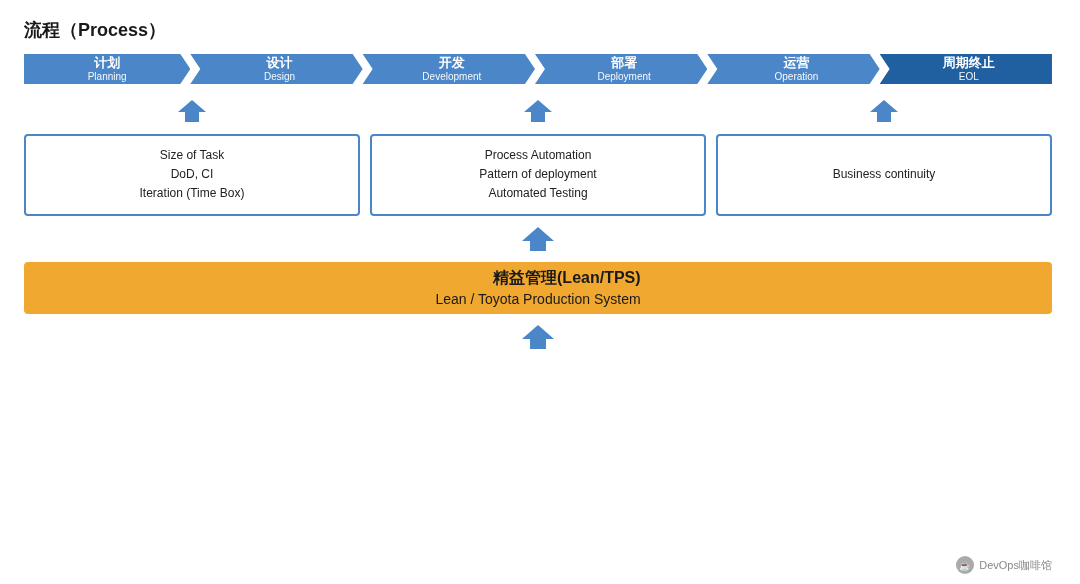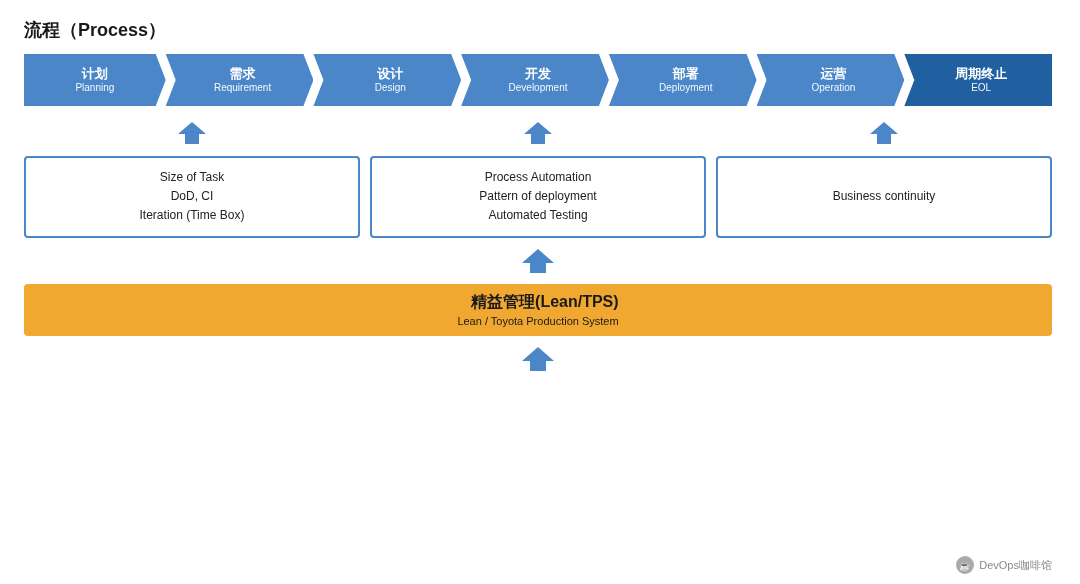--- a/index.html
+++ b/index.html
@@ -35,21 +35,21 @@
     .arrow-step {
       position: relative;
       display: flex;
       flex-direction: column;
       align-items: center;
       justify-content: center;
       background: #4a86c8;
       color: white;
       font-size: 12px;
       text-align: center;
-      height: 52px;
+      height: 30px;
       padding: 0 10px 0 16px;
       clip-path: polygon(0 0, calc(100% - 10px) 0, 100% 50%, calc(100% - 10px) 100%, 0 100%, 10px 50%);
       min-width: 110px;
       flex: 1;
     }
     .arrow-step:first-child {
       clip-path: polygon(0 0, calc(100% - 10px) 0, 100% 50%, calc(100% - 10px) 100%, 0 100%);
       padding-left: 10px;
     }
     .arrow-step:last-child {
@@ -89,21 +89,21 @@
     }
 
     .orange-banner .zh-text {
       font-size: 16px;
       font-weight: bold;
       color: #1a1a1a;
       line-height: 1.4;
     }
 
     .orange-banner .en-text {
-      font-size: 11px;
+      font-size: 14px;
       color: #1a1a1a;
       line-height: 1.3;
     }
 
     
     .top-orange-row {
       display: flex;
       background: #f0a830;
       border-radius: 4px;
       height: 56px;
@@ -195,24 +195,20 @@
 <body>
 
 <div class="container">
 
   <div class="page-title">流程（Process）</div>
 
   <div class="process-row">
     <div class="arrow-step">
       <span class="zh">计划</span>
       <span class="en">Planning</span>
-    </div>
-    <div class="arrow-step">
-      <span class="zh">需求</span>
-      <span class="en">Requirement</span>
     </div>
     <div class="arrow-step">
       <span class="zh">设计</span>
       <span class="en">Design</span>
     </div>
     <div class="arrow-step">
       <span class="zh">开发</span>
       <span class="en">Development</span>
     </div>
     <div class="arrow-step">

